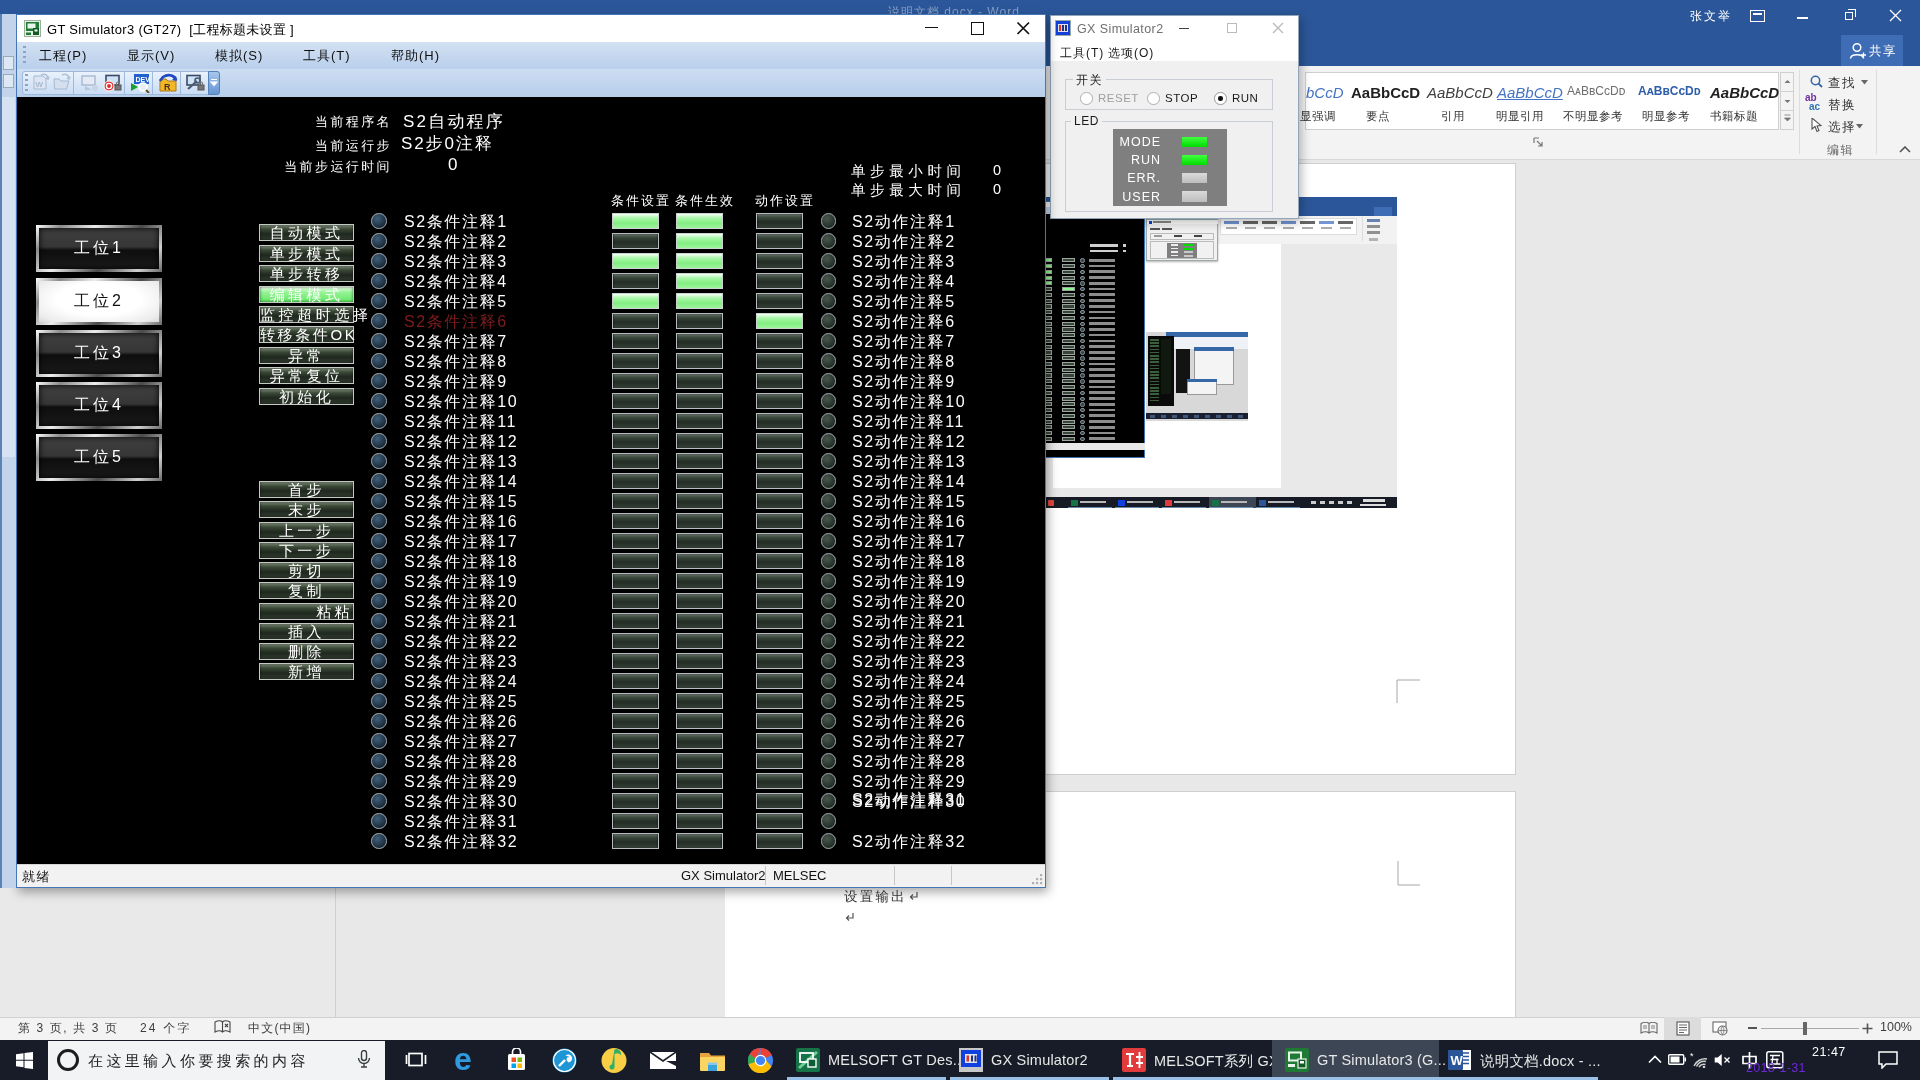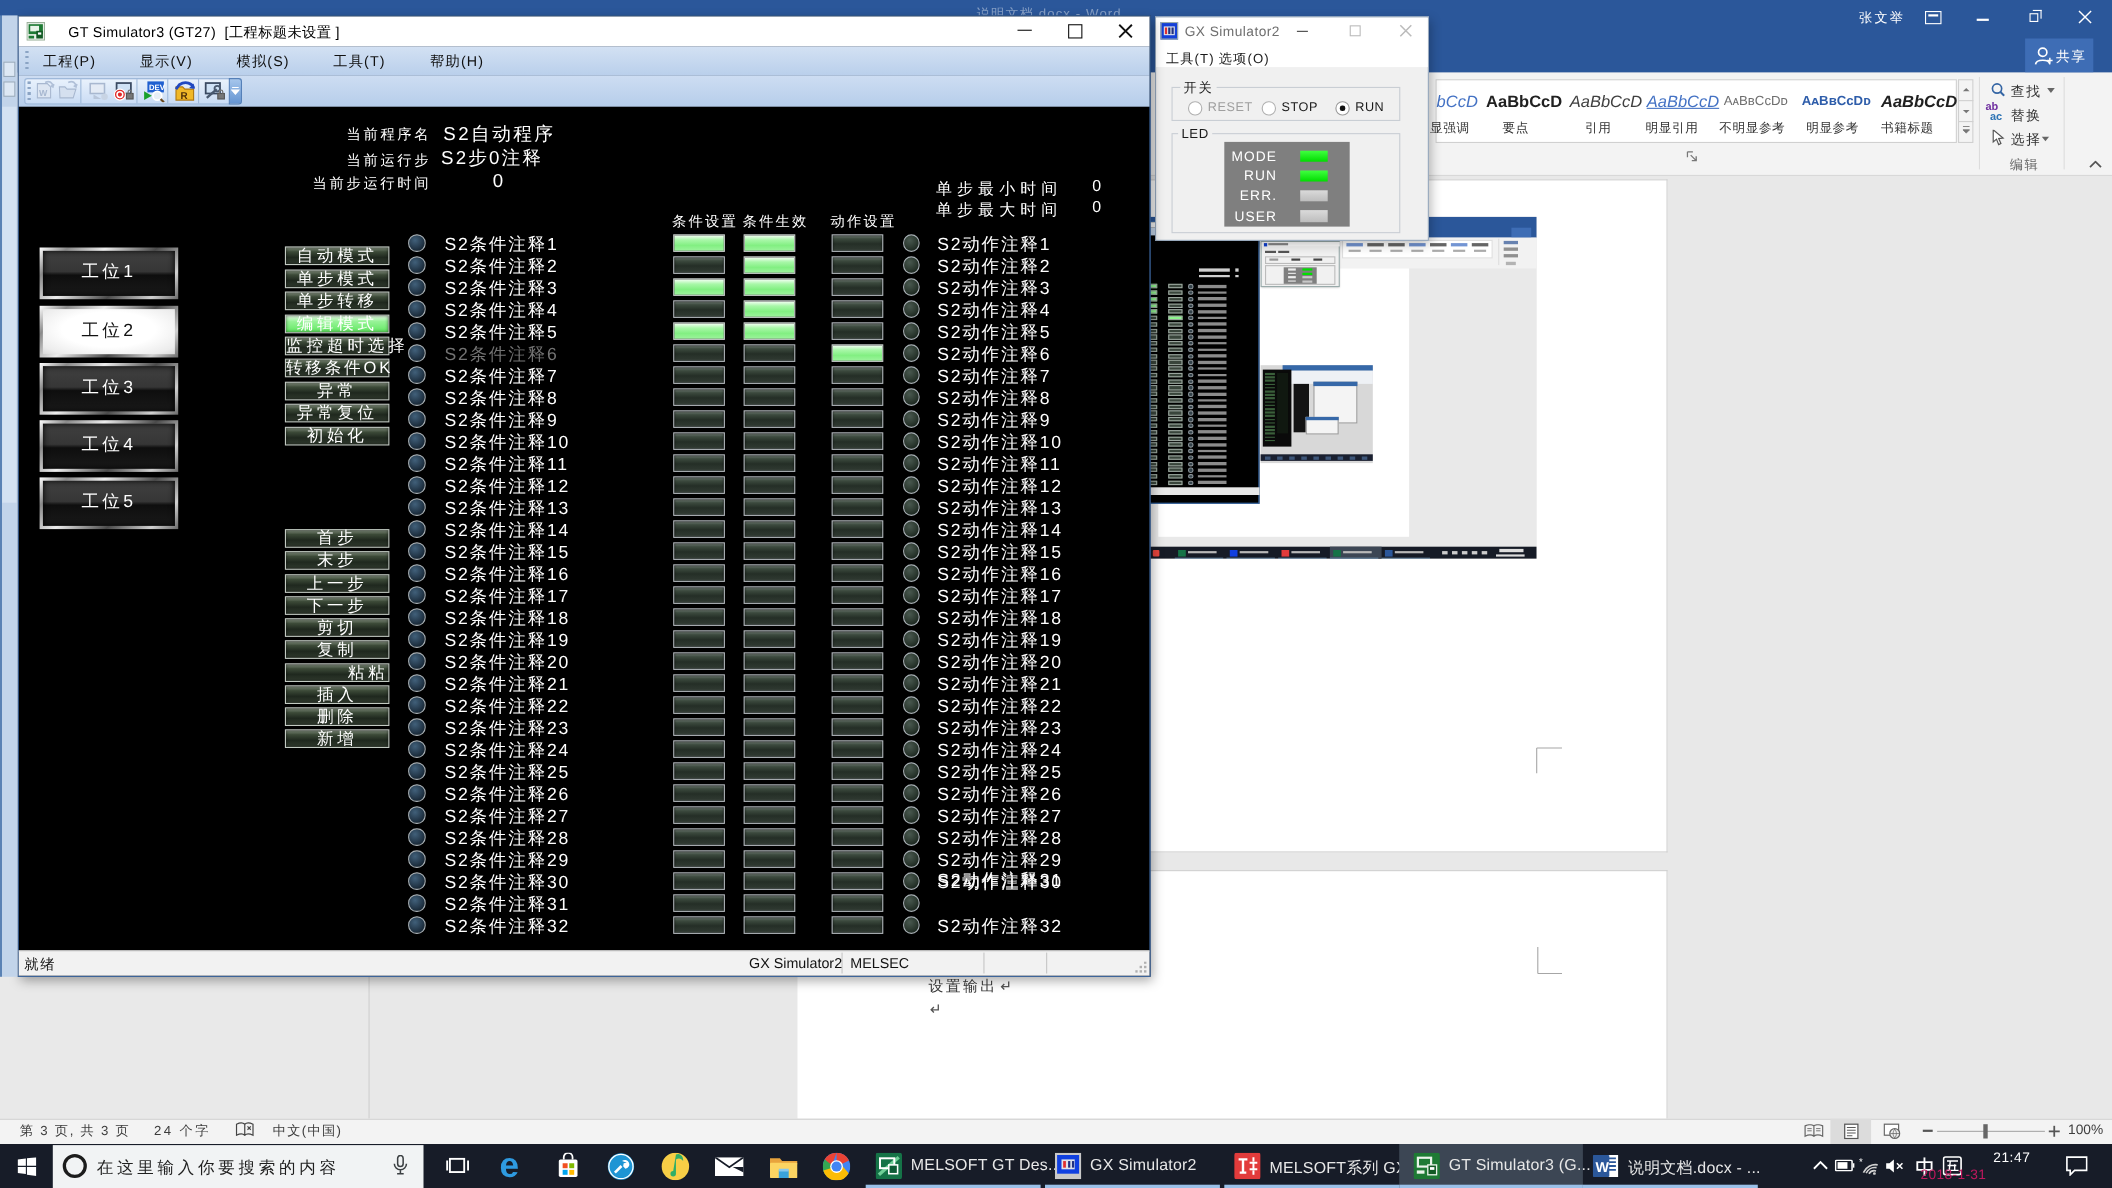--- a/index.html
+++ b/index.html
@@ -422,21 +422,21 @@
 <div class="a" style="left:16px;top:14px;width:1030px;height:874px;border:1px solid #4576b8;background:#000;box-shadow:2px 4px 10px rgba(0,0,0,.35)">
 <div class="a" style="left:0px;top:0px;width:1028px;height:27px;background:#fff"></div>
 <svg class="a" style="left:7px;top:5px" width="17" height="17">
       <rect x="0.5" y="0.5" width="16" height="16" fill="#e8f0e8" stroke="#9ab09a"></rect>
       <rect x="2" y="2" width="13" height="9" fill="#1e7a34"></rect>
       <rect x="3.5" y="3.5" width="8" height="5" fill="#eaf4ea"></rect>
       <rect x="9" y="8" width="6" height="7" fill="#125a24"></rect>
       <rect x="10.5" y="9.5" width="3" height="2" fill="#fff"></rect>
       <rect x="2" y="12.5" width="5" height="2.5" fill="#1e7a34"></rect>
     </svg>
-<div class="tx" style="left:30px;top:6px;font-size:13px;color:#000;letter-spacing:0.3px;margin-left:15px;">GT Simulator3 (GT27)&nbsp; [工程标题未设置 ]</div>
+<div class="tx" style="left:30px;top:6px;font-size:13px;color:#000;letter-spacing:0.3px;">GT Simulator3 (GT27)&nbsp; [工程标题未设置 ]</div>
 <div class="a" style="left:908px;top:11.5px;width:13px;height:1.8px;background:#111"></div>
 <div class="a" style="left:954px;top:7px;width:13px;height:13px;border:1.6px solid #111"></div>
 <svg class="a" style="left:999px;top:6px" width="15" height="15">
       <path d="M1.5,1.5 L13,13 M13,1.5 L1.5,13" stroke="#111" stroke-width="1.7"></path>
     </svg>
 <div class="a" style="left:0px;top:27px;width:1028px;height:27px;background:linear-gradient(#d3e1f3,#b9cfeb)"></div>
 <div class="a" style="left:6px;top:31px;width:3px;height:19px;background:repeating-linear-gradient(#8ba4c4 0 2px,transparent 2px 5px)"></div>
 <div class="tx" style="left:22px;top:32px;font-size:13px;color:#111;letter-spacing:1px;">工程(P)</div>
 <div class="tx" style="left:110px;top:32px;font-size:13px;color:#111;letter-spacing:1px;">显示(V)</div>
 <div class="tx" style="left:198px;top:32px;font-size:13px;color:#111;letter-spacing:1px;">模拟(S)</div>
@@ -589,21 +589,21 @@
 <div class="a" style="left:804.5px;top:259px;width:15.5px;height:15.5px;border-radius:50%;border:1.5px solid #a9b1b6;background:radial-gradient(circle at 38% 32%,#49584f,#2b382f 55%,#16201a 90%);"></div>
 <div class="tx" style="left:836px;top:258px;font-size:16px;color:#fff;letter-spacing:1.6px;">S2动作注释4</div>
 <div class="a" style="left:355px;top:279px;width:15.5px;height:15.5px;border-radius:50%;border:1.5px solid #a9b1b6;background:radial-gradient(circle at 38% 32%,#41607a,#24384a 55%,#101d28 90%);"></div>
 <div class="tx" style="left:388px;top:278px;font-size:16px;color:#fff;letter-spacing:1.6px;">S2条件注释5</div>
 <div class="a" style="left:596px;top:279px;width:47px;height:15.5px;border:1px solid #cdd3d0;background:linear-gradient(180deg,#f4fff4,#a8f7a8 30%,#82ef82 65%,#9cf49c);"></div>
 <div class="a" style="left:659.5px;top:279px;width:47px;height:15.5px;border:1px solid #cdd3d0;background:linear-gradient(180deg,#f4fff4,#a8f7a8 30%,#82ef82 65%,#9cf49c);"></div>
 <div class="a" style="left:739.5px;top:279px;width:47px;height:15.5px;border:1px solid #b6bcc0;background:linear-gradient(180deg,#76837a 0%,#3c4a3e 22%,#242e26 55%,#2e3830 85%,#48544a 100%);box-shadow:inset 0 0 2px #000;"></div>
 <div class="a" style="left:804.5px;top:279px;width:15.5px;height:15.5px;border-radius:50%;border:1.5px solid #a9b1b6;background:radial-gradient(circle at 38% 32%,#49584f,#2b382f 55%,#16201a 90%);"></div>
 <div class="tx" style="left:836px;top:278px;font-size:16px;color:#fff;letter-spacing:1.6px;">S2动作注释5</div>
 <div class="a" style="left:355px;top:299px;width:15.5px;height:15.5px;border-radius:50%;border:1.5px solid #a9b1b6;background:radial-gradient(circle at 38% 32%,#41607a,#24384a 55%,#101d28 90%);"></div>
-<div class="tx" style="left:388px;top:298px;font-size:16px;color:#737373;letter-spacing:1.6px;text-align:right;">S2条件注释6</div>
+<div class="tx" style="left:388px;top:298px;font-size:16px;color:#7f1d1d;letter-spacing:1.6px;text-align:right;">S2条件注释6</div>
 <div class="a" style="left:596px;top:299px;width:47px;height:15.5px;border:1px solid #b6bcc0;background:linear-gradient(180deg,#76837a 0%,#3c4a3e 22%,#242e26 55%,#2e3830 85%,#48544a 100%);box-shadow:inset 0 0 2px #000;"></div>
 <div class="a" style="left:659.5px;top:299px;width:47px;height:15.5px;border:1px solid #b6bcc0;background:linear-gradient(180deg,#76837a 0%,#3c4a3e 22%,#242e26 55%,#2e3830 85%,#48544a 100%);box-shadow:inset 0 0 2px #000;"></div>
 <div class="a" style="left:739.5px;top:299px;width:47px;height:15.5px;border:1px solid #cdd3d0;background:linear-gradient(180deg,#f4fff4,#a8f7a8 30%,#82ef82 65%,#9cf49c);"></div>
 <div class="a" style="left:804.5px;top:299px;width:15.5px;height:15.5px;border-radius:50%;border:1.5px solid #a9b1b6;background:radial-gradient(circle at 38% 32%,#49584f,#2b382f 55%,#16201a 90%);"></div>
 <div class="tx" style="left:836px;top:298px;font-size:16px;color:#fff;letter-spacing:1.6px;">S2动作注释6</div>
 <div class="a" style="left:355px;top:319px;width:15.5px;height:15.5px;border-radius:50%;border:1.5px solid #a9b1b6;background:radial-gradient(circle at 38% 32%,#41607a,#24384a 55%,#101d28 90%);"></div>
 <div class="tx" style="left:388px;top:318px;font-size:16px;color:#fff;letter-spacing:1.6px;">S2条件注释7</div>
 <div class="a" style="left:596px;top:319px;width:47px;height:15.5px;border:1px solid #b6bcc0;background:linear-gradient(180deg,#76837a 0%,#3c4a3e 22%,#242e26 55%,#2e3830 85%,#48544a 100%);box-shadow:inset 0 0 2px #000;"></div>
 <div class="a" style="left:659.5px;top:319px;width:47px;height:15.5px;border:1px solid #b6bcc0;background:linear-gradient(180deg,#76837a 0%,#3c4a3e 22%,#242e26 55%,#2e3830 85%,#48544a 100%);box-shadow:inset 0 0 2px #000;"></div>
 <div class="a" style="left:739.5px;top:319px;width:47px;height:15.5px;border:1px solid #b6bcc0;background:linear-gradient(180deg,#76837a 0%,#3c4a3e 22%,#242e26 55%,#2e3830 85%,#48544a 100%);box-shadow:inset 0 0 2px #000;"></div>
@@ -908,16 +908,16 @@
     <path d="M10.5,4.5 L15.5,9.5 M15.5,4.5 L10.5,9.5" stroke="#fff" stroke-width="1.4"></path>
   </svg>
 <svg class="a" style="left:1741px;top:1052px" width="17" height="17">
     <path d="M8.5,0 V17 M2,4.5 H15 V11.5 H2 Z" fill="none" stroke="#fff" stroke-width="1.7"></path>
   </svg>
 <svg class="a" style="left:1766px;top:1051px" width="18" height="18">
     <rect x="0.8" y="0.8" width="16" height="16" rx="2" fill="none" stroke="#fff" stroke-width="1.5"></rect>
     <path d="M4,4.5 h10 M7,4.5 L6,13 M11,7.5 V13 M3.5,13 h11 M4.5,8.5 h8" stroke="#fff" stroke-width="1.3" fill="none"></path>
   </svg>
 <div class="tx" style="left:1812px;top:1045px;font-size:12.5px;color:#fff;letter-spacing:0.5px;">21:47</div>
-<div class="tx" style="left:1746px;top:1061px;font-size:12.5px;color:#be185d;letter-spacing:0.3px;">2018-1-31</div>
+<div class="tx" style="left:1746px;top:1061px;font-size:12.5px;color:#6d28d9;letter-spacing:0.3px;">2018-1-31</div>
 <svg class="a" style="left:1878px;top:1051px" width="20" height="18">
     <path d="M1,1 H19 V13 H8 L4,17 V13 H1 Z" fill="none" stroke="#fff" stroke-width="1.5"></path>
   </svg>
 
 </body></html>

